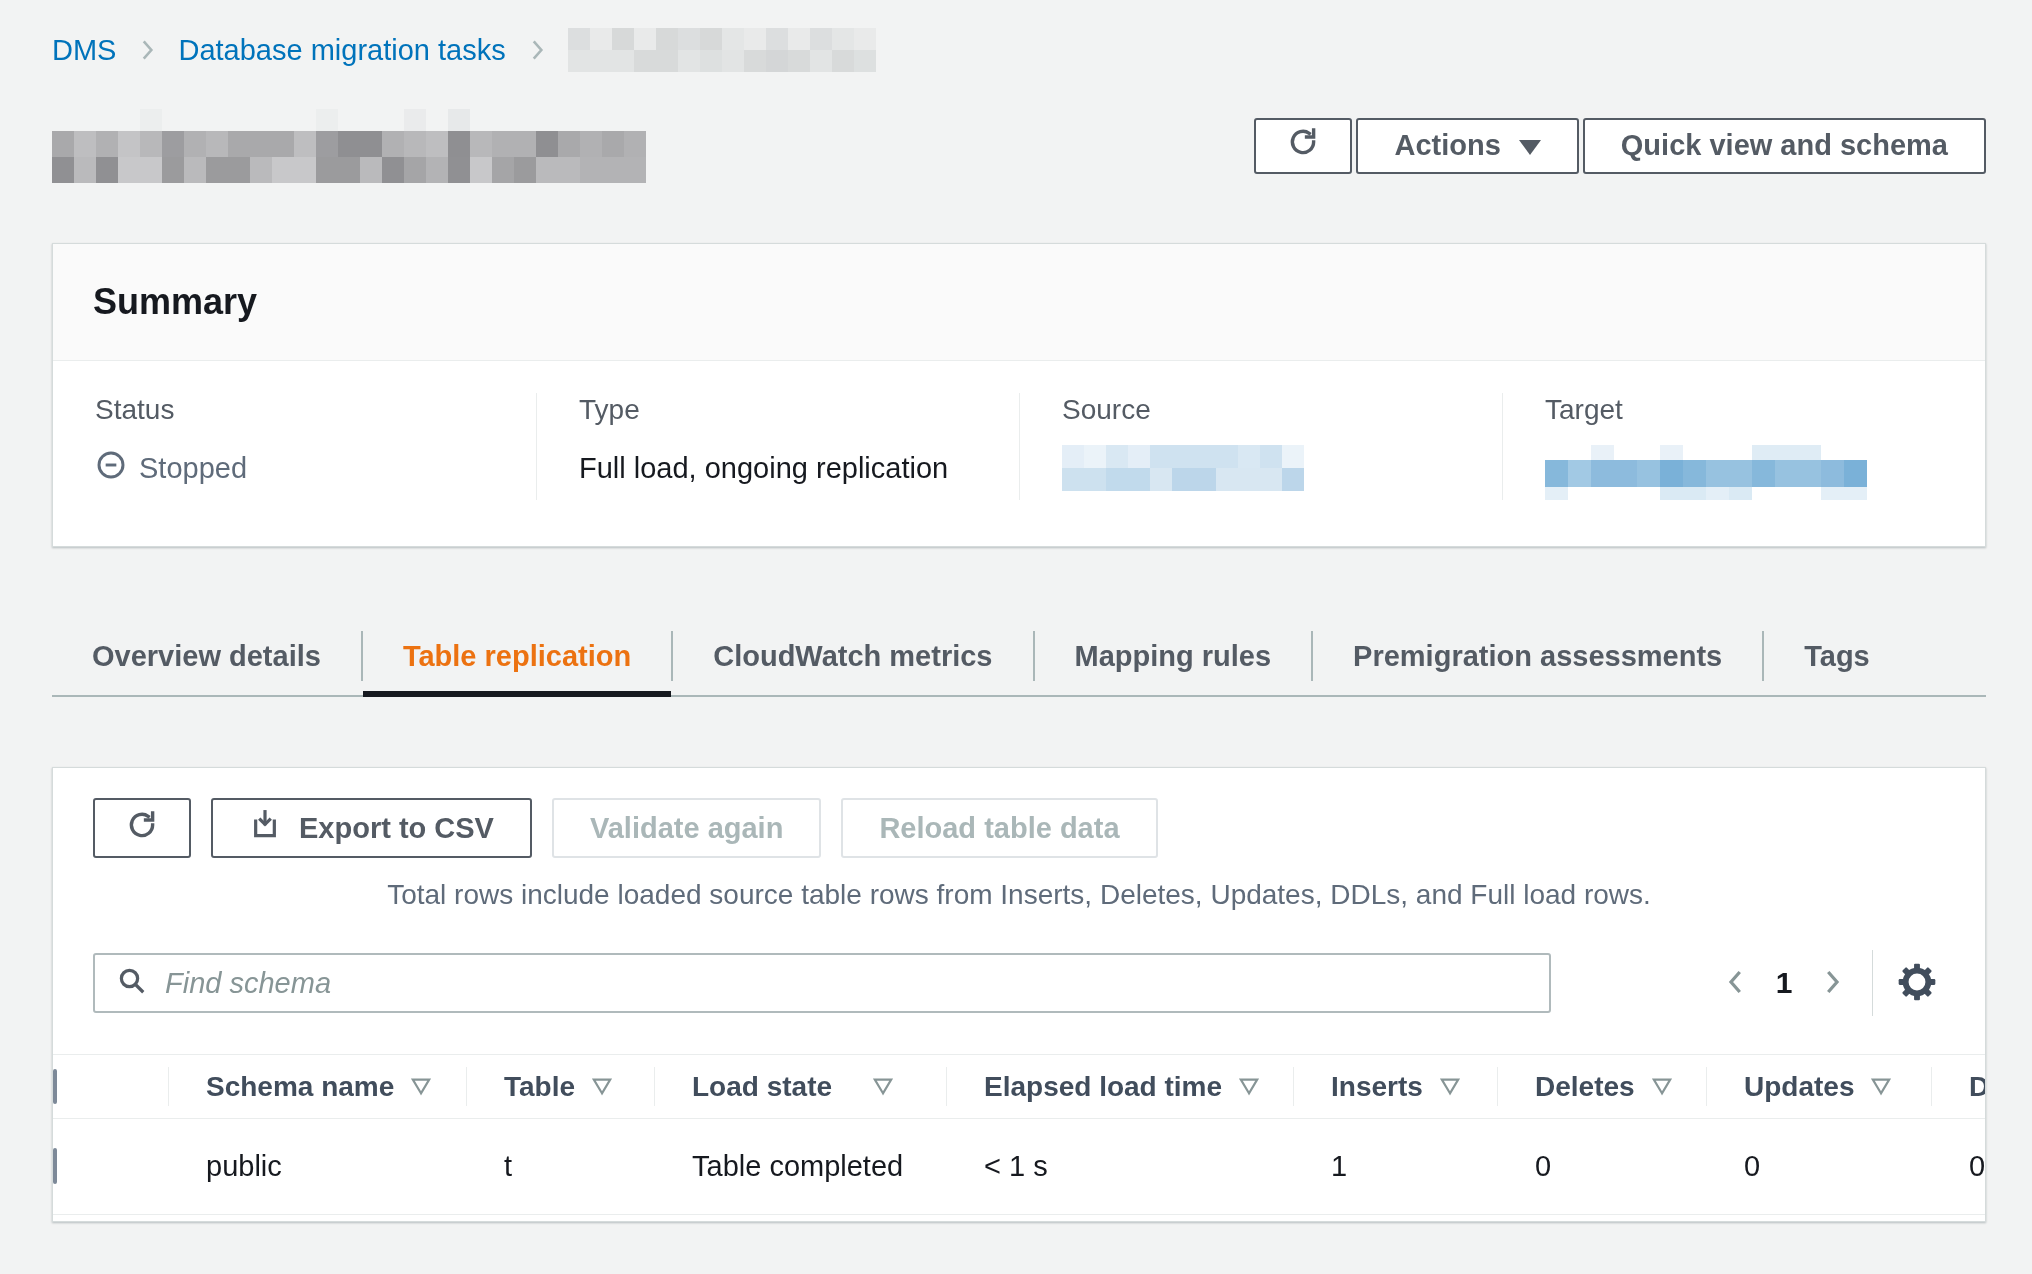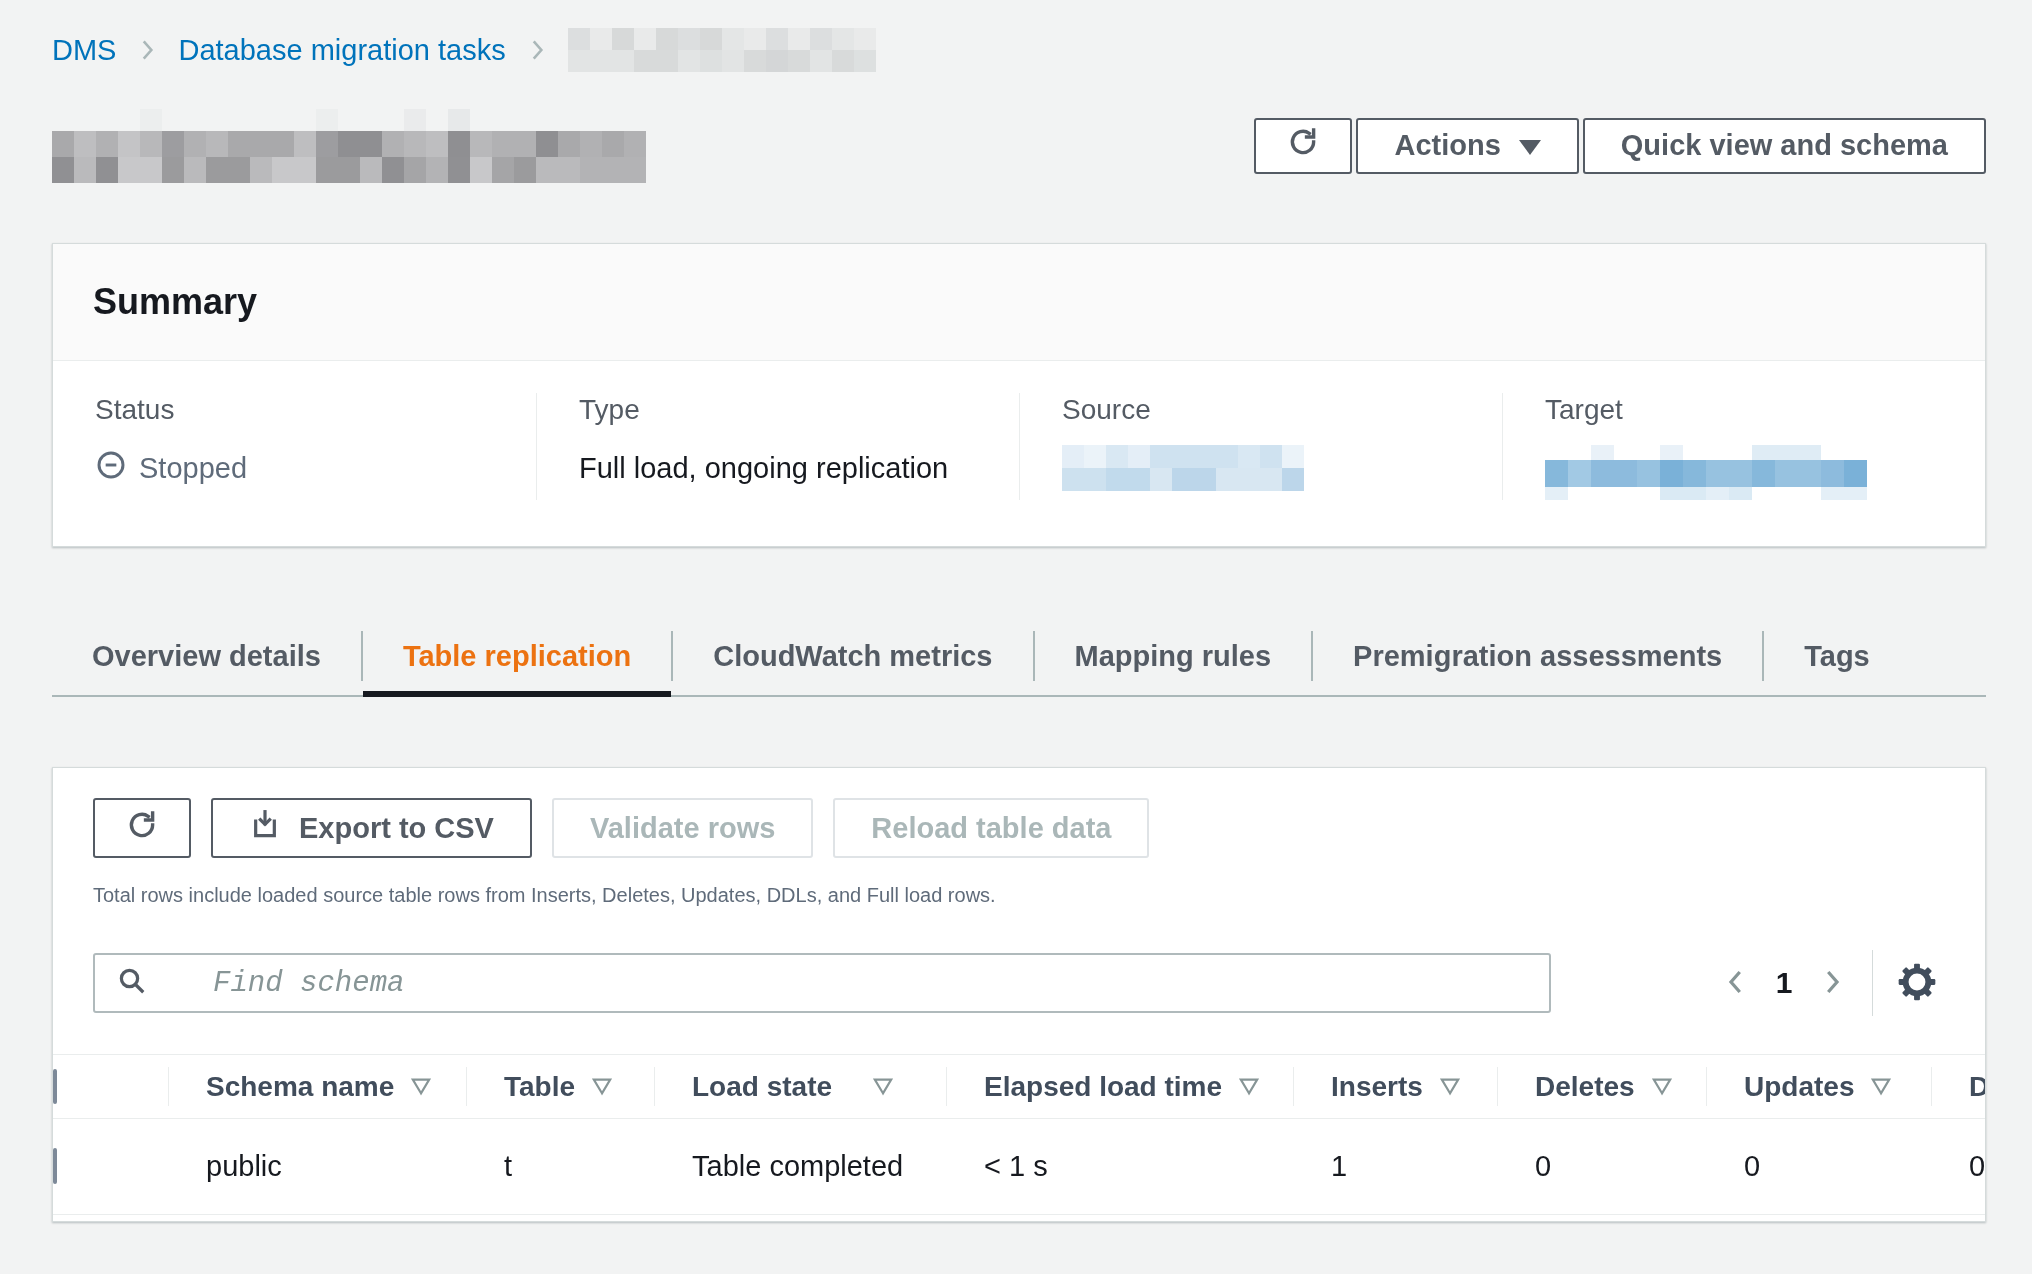--- a/index.html
+++ b/index.html
@@ -54,24 +54,24 @@
   .tabs { margin-top:70px; height:80px; display:flex; align-items:stretch; border-bottom:2px solid #aab7b8; }
   .tab { display:flex; align-items:center; padding:0 40px; font-size:29px; font-weight:700; color:#545b64; cursor:pointer; position:relative; white-space:nowrap; }
   .tab.active { color:#ec7211; }
   .tab.active::after { content:''; position:absolute; left:0; right:0; bottom:-2px; height:6px; background:#16191f; }
   .tab-divider { width:2px; background:#aab7b8; margin:14px 0; }
 
   
   .table-panel { margin-top:70px; padding-top:30px; overflow:hidden; }
   .tp-head { display:flex; justify-content:space-between; align-items:center; padding:0 40px; }
   .tp-buttons { display:flex; gap:20px; align-items:center; }
-  .tp-desc { margin:20px 40px 12px; font-size:20px; color:#5f6b7a; line-height:34px; }
+  .tp-desc { margin:20px 40px 12px; font-size:28px; color:#5f6b7a; line-height:34px;text-align:center; }
   .tp-toolbar { display:flex; align-items:center; margin:38px 40px 0; }
   .search-box { flex:0 0 1458px; height:60px; background:#fff; border:2px solid #b0babc; border-radius:3px; display:flex; align-items:center; padding:0 22px; gap:16px; }
-  .search-box input { flex:1; border:0; outline:0; font-family:Liberation Mono, monospace; font-size:29px; color:#0f766e; background:transparent;margin-left:48px; }
+  .search-box input { flex:1; border:0; outline:0; font-family:Liberation Sans, sans-serif; font-size:29px; color:#0f766e; background:transparent; }
   .search-box input::placeholder { color:#879596; font-style:italic; }
 
   .pagination { margin-left:auto; display:flex; align-items:center; }
   .page-btn { width:48px; height:48px; display:flex; align-items:center; justify-content:center; background:none; border:0; cursor:pointer; padding:0; }
   .page-num { width:48px; text-align:center; font-size:30px; font-weight:700; color:#16191f; }
   .pg-divider { width:1px; height:66px; background:#d5dbdb; margin:0 16px; }
   .gear-btn { width:56px; height:56px; display:flex; align-items:center; justify-content:center; background:none; border:0; cursor:pointer; padding:0; }
 
   
   .table-wrap { margin-top:38px; padding-bottom:6px; }
@@ -380,21 +380,21 @@
         <button class="btn">
           <span>
             <svg width="32" height="32" viewBox="0 0 24 24" fill="none" stroke="#545b64" stroke-width="2.4" stroke-linecap="square">
                 <path d="M5 9v11h14V9"></path>
                 <path d="M12 2v9"></path>
                 <path d="M8.5 8 12 11.5 15.5 8"></path>
               </svg>
           </span>
           <span>Export to CSV</span>
         </button>
-        <button class="btn" disabled="">Validate rows</button>
+        <button class="btn" disabled="">Validate again</button>
         <button class="btn" disabled="">Reload table data</button>
       </div>
     </div>
     <p class="tp-desc">Total rows include loaded source table rows from Inserts, Deletes, Updates, DDLs, and Full load rows.</p>
 
     <div class="tp-toolbar">
       <div class="search-box">
         <span>
           <svg width="30" height="30" viewBox="0 0 24 24" fill="none" stroke="#545b64" stroke-width="2.6">
               <circle cx="10" cy="10" r="6.5"></circle>

